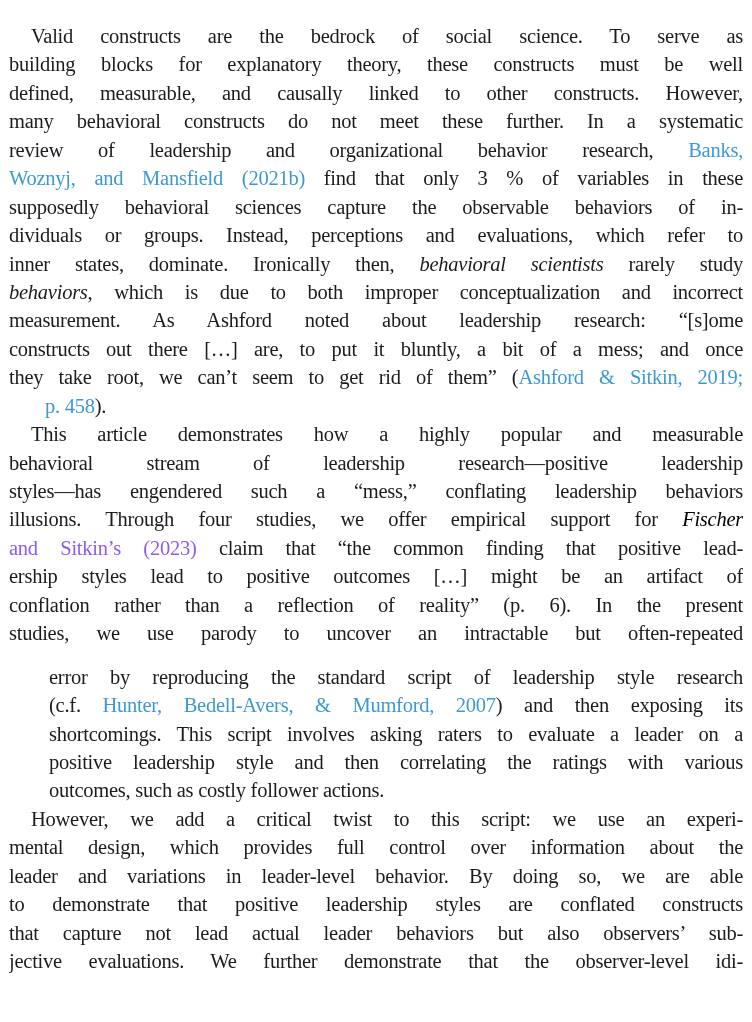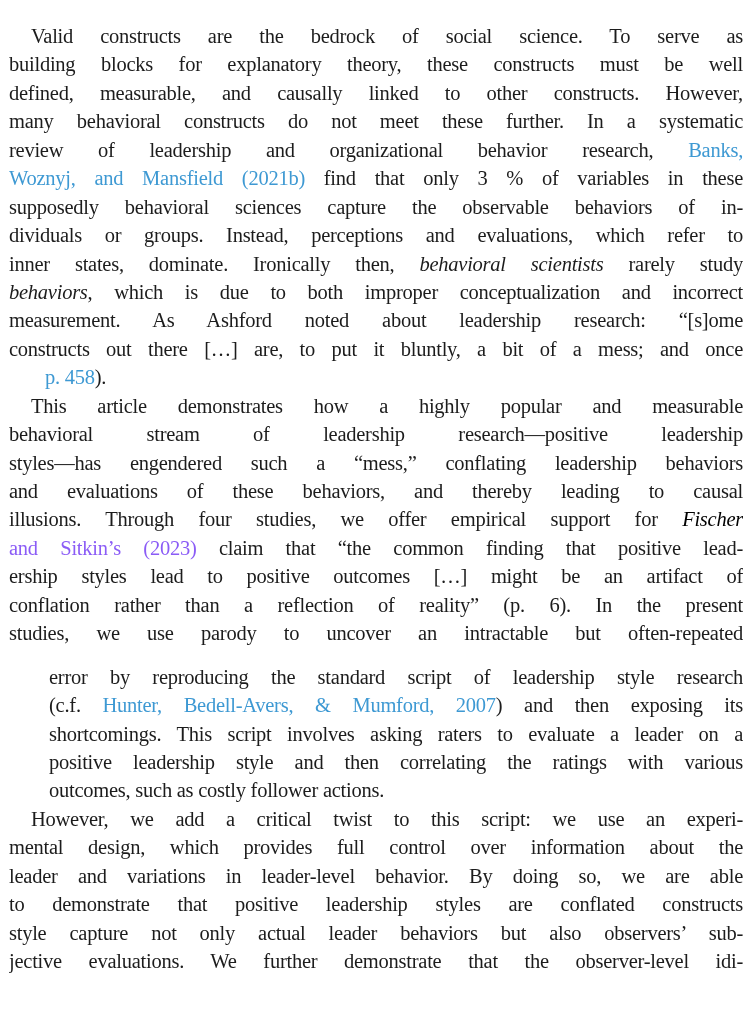--- a/index.html
+++ b/index.html
@@ -61,42 +61,42 @@
         <div class="line"><span>defined, measurable, and causally linked to other constructs. However,</span></div>
         <div class="line"><span>many behavioral constructs do not meet these further. In a systematic</span></div>
         <div class="line"><span>review of leadership and organizational behavior research, </span><span class="link" style="color: rgb(62, 153, 211);">Banks,</span></div>
         <div class="line"><span class="link" style="color: rgb(62, 153, 211);">Woznyj, and Mansfield (2021b)</span><span> find that only 3 % of variables in these</span></div>
         <div class="line"><span>supposedly behavioral sciences capture the observable behaviors of in-</span></div>
         <div class="line"><span>dividuals or groups. Instead, perceptions and evaluations, which refer to</span></div>
         <div class="line"><span>inner states, dominate. Ironically then, </span><span class="em">behavioral scientists</span><span> rarely study</span></div>
         <div class="line"><span class="em">behaviors</span><span>, which is due to both improper conceptualization and incorrect</span></div>
         <div class="line"><span>measurement. As Ashford noted about leadership research: “[s]ome</span></div>
         <div class="line"><span>constructs out there […] are, to put it bluntly, a bit of a mess; and once</span></div>
+        <div class="line"><span>they take root, we can’t seem to get rid of them” (</span><span class="link" style="color: rgb(62, 153, 211);">Ashford &amp; Sitkin, 2019;</span></div>
         <div class="line last"><span class="link" style="color: rgb(62, 153, 211); margin-left: 36px;">p. 458</span><span>).</span></div>
       </div>
       <div class="para">
         <div class="line indent"><span>This article demonstrates how a highly popular and measurable</span></div>
         <div class="line"><span>behavioral stream of leadership research—positive leadership</span></div>
         <div class="line"><span>styles—has engendered such a “mess,” conflating leadership behaviors</span></div>
-        <div class="line"><span>and evaluations of these behaviors, and thereby leading to causal</span></div>
         <div class="line"><span>illusions. Through four studies, we offer empirical support for </span><span class="link" style="color: #000000; font-style: italic;">Fischer</span></div>
         <div class="line"><span class="link" style="color: #8b5cf6;">and Sitkin’s (2023)</span><span> claim that “the common finding that positive lead-</span></div>
         <div class="line"><span>ership styles lead to positive outcomes […] might be an artifact of</span></div>
         <div class="line"><span>conflation rather than a reflection of reality” (p. 6). In the present</span></div>
         <div class="line"><span>studies, we use parody to uncover an intractable but often-repeated</span></div>
       </div>
       <div class="para gap">
         <div class="line"><span>error by reproducing the standard script of leadership style research</span></div>
         <div class="line"><span>(c.f. </span><span class="link" style="color: rgb(62, 153, 211);">Hunter, Bedell-Avers, &amp; Mumford, 2007</span><span>) and then exposing its</span></div>
         <div class="line"><span>shortcomings. This script involves asking raters to evaluate a leader on a</span></div>
         <div class="line"><span>positive leadership style and then correlating the ratings with various</span></div>
         <div class="line last"><span>outcomes, such as costly follower actions.</span></div>
       </div>
       <div class="para">
         <div class="line indent"><span>However, we add a critical twist to this script: we use an experi-</span></div>
         <div class="line"><span>mental design, which provides full control over information about the</span></div>
         <div class="line"><span>leader and variations in leader-level behavior. By doing so, we are able</span></div>
         <div class="line"><span>to demonstrate that positive leadership styles are conflated constructs</span></div>
-        <div class="line"><span>style capture not only actual leader behaviors but also observers’ sub-</span></div>
+        <div class="line"><span>that capture not lead actual leader behaviors but also observers’ sub-</span></div>
         <div class="line"><span>jective evaluations. We further demonstrate that the observer-level idi-</span></div>
       </div>
     </section>
 </main>
 
 </body></html>

